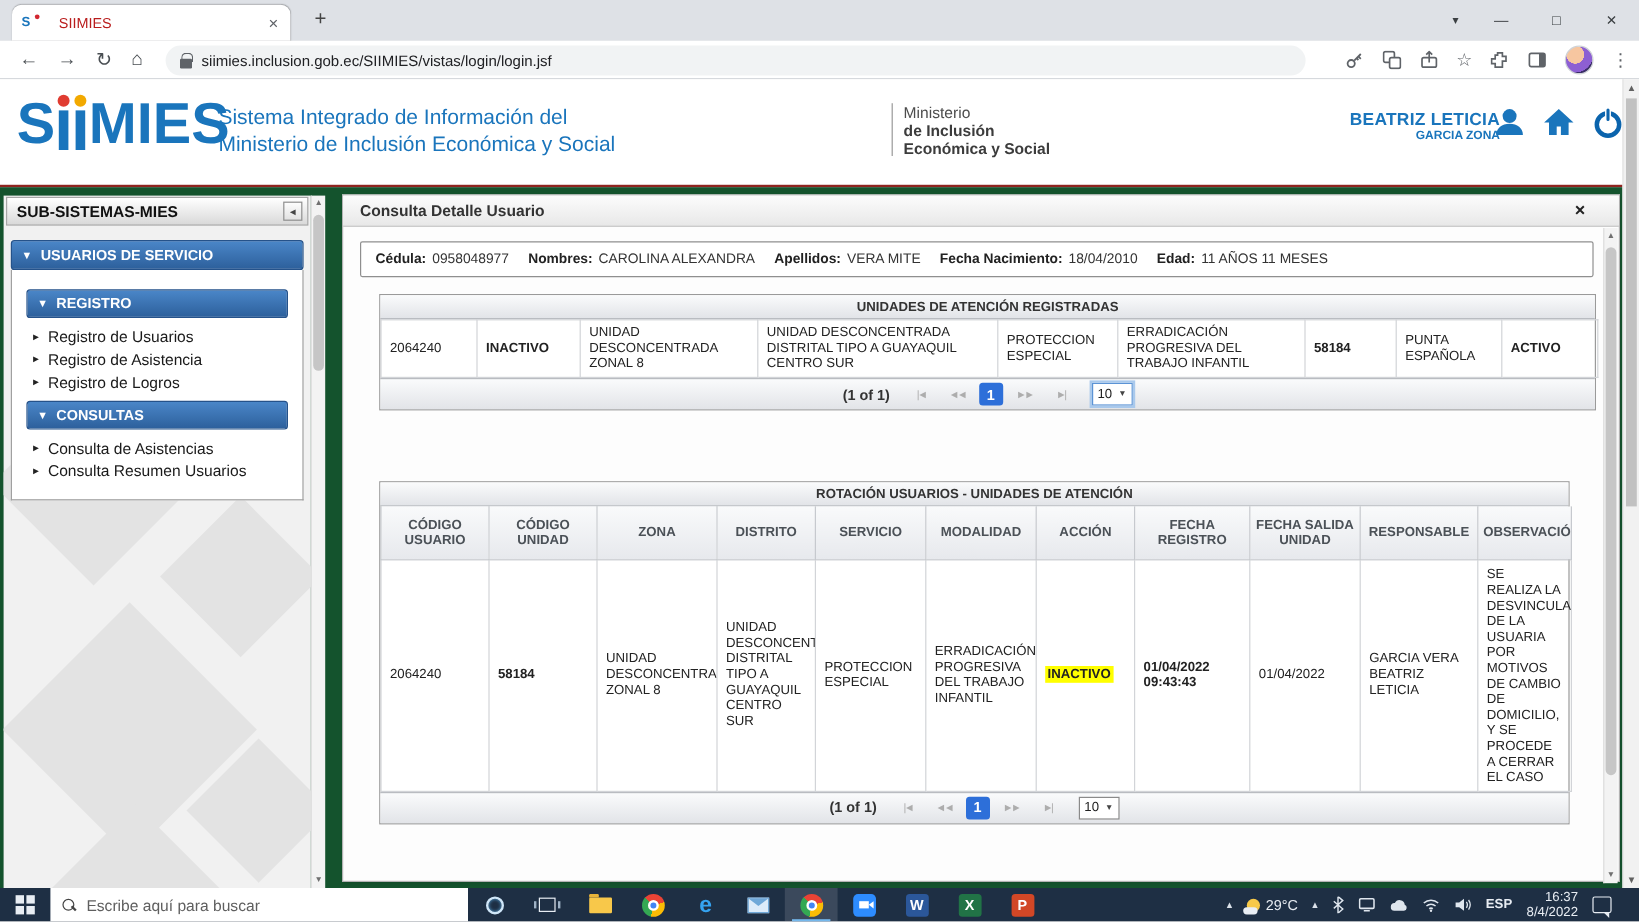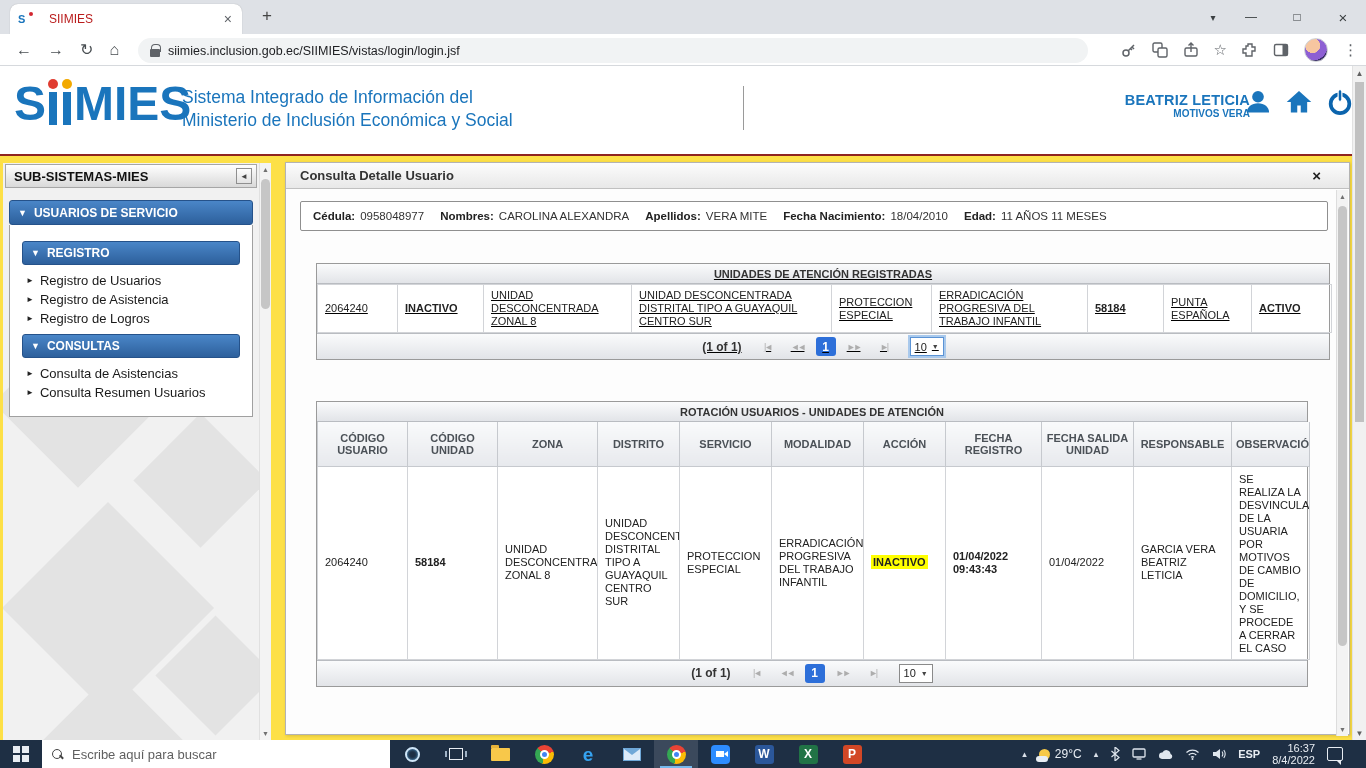--- a/index.html
+++ b/index.html
@@ -56,21 +56,21 @@
   .person-fig .body { width:10px; height:10px; border-radius:5px 5px 1px 1px; margin-top:1px; }
   .mies-sep { width:1px; height:44px; background:#9a9a9a; }
   .mies-text { font-size:13px; color:#4d4d4d; line-height:15px; }
   .mies-text .b { font-weight:bold; color:#3c3c3c; }
   .user-block { position:absolute; right:116px; top:26px; text-align:right; color:#1a75bc; }
   .user-name { font-size:14.5px; font-weight:bold; letter-spacing:.2px; }
   .user-sub { font-size:10px; font-weight:bold; }
   .hdr-icons { position:absolute; right:12px; top:22px; display:flex; align-items:center; gap:12px; }
 
   
-  .workspace { position:absolute; left:0; top:156px; width:1366px; height:584px; background:#fde047; }
+  .workspace { position:absolute; left:0; top:156px; width:1366px; height:584px; background:#14532d; }
 
   
   .sidebar { position:absolute; left:3px; top:7px; width:256px; height:577px; background:#f1f1f1; overflow:hidden; }
   .wm { position:absolute; background:#e3e3e3; transform:rotate(45deg); z-index:0; }
   .sb-titlebar { position:relative; z-index:1; margin:1px 2px 0 2px; height:24px;
                  background:linear-gradient(#ffffff,#d9d9d9); border:1px solid #a6a6a6;
                  display:flex; align-items:center; padding:0 4px 0 8px; }
   .sb-title { font-size:13px; font-weight:bold; color:#111; flex:1; }
   .sb-collapse { width:16px; height:16px; border:1px solid #8f8f8f; background:linear-gradient(#fdfdfd,#e2e2e2);
                  font-size:8px; color:#444; display:flex; align-items:center; justify-content:center; cursor:pointer; }
@@ -103,21 +103,21 @@
   .panel-titlebar { height:26px; background:linear-gradient(#fcfcfc,#e8e8e8); border-bottom:1px solid #c0c0c0;
                     display:flex; align-items:center; padding:0 14px; }
   .panel-title { font-size:13px; font-weight:bold; color:#333; flex:1; }
   .panel-close { font-size:15px; font-weight:bold; color:#222; cursor:pointer; margin-right:14px; }
   .infobar { position:absolute; left:14px; top:38px; width:1028px; height:30px; background:#fff;
              border:1px solid #8f8f8f; border-radius:2px; display:flex; align-items:center; padding:12px 12px; font-size:11.5px; color:#333; }
   .infobar b { color:#222; margin-right:5px; }
   .infobar .val { margin-right:16px; }
 
   .tbox { position:absolute; border:1px solid #9a9a9a; background:#fff; }
-  .tbox1 { left:30px; top:100px; width:1014px;text-decoration:underline; }
+  .tbox1 { left:30px; top:82px; width:1014px; }
   .tbox2 { left:30px; top:238px; width:992px; }
   .ttitle { height:20px; line-height:20px; text-align:center; font-weight:bold; font-size:11px; color:#333;
             background:linear-gradient(#fafbfc,#e2e4e8); border-bottom:1px solid #b9bcc1; }
   table { width:100%; border-collapse:collapse; table-layout:fixed; }
   th { background:linear-gradient(#f9fafb,#e7e9ed); font-size:11px; color:#4b5157; font-weight:bold;
        border:1px solid #c6c9ce; border-top:none; padding:2px 4px; text-align:center; overflow:hidden; }
   td { font-size:11px; color:#222; border:1px solid #d2d4d8; padding:4px 7px; vertical-align:middle;
        text-align:left; overflow:hidden; line-height:13px; }
   .tbox1 th { height:34px; }
   .tbox1 td { height:48px; }
@@ -264,24 +264,29 @@
       <div>Sistema Integrado de Información del</div>
       <div>Ministerio de Inclusión Económica y Social</div>
     </div>
     <div class="mies-logo">
       <div class="mies-mark">
         <span class="person-fig" style="left:12px;top:0;"><span class="head" style="background:#d22630;"></span><span class="body" style="background:#d22630;"></span></span>
         <span class="person-fig" style="left:2px;top:24px;"><span class="head" style="background:#f7a800;"></span><span class="body" style="background:#f7a800;"></span></span>
         <span class="person-fig" style="left:22px;top:24px;"><span class="head" style="background:#1a75bc;"></span><span class="body" style="background:#1a75bc;"></span></span>
       </div>
       <div class="mies-sep"></div>
+      <div class="mies-text">
+        <div>Ministerio</div>
+        <div class="b">de Inclusión</div>
+        <div class="b">Económica y Social</div>
+      </div>
     </div>
     <div class="user-block">
       <div class="user-name">BEATRIZ LETICIA</div>
-      <div class="user-sub">MOTIVOS VERA</div>
+      <div class="user-sub">GARCIA ZONA</div>
     </div>
     <div class="hdr-icons">
       <span>
         <svg width="28" height="28" viewBox="0 0 24 24">
             <circle cx="12" cy="7.5" r="5" fill="#1a75bc"></circle>
             <path d="M12 13c-5.5 0-9.5 3.2-9.5 8h19c0-4.8-4-8-9.5-8z" fill="#1a75bc"></path>
           </svg>
       </span>
       <span>
         <svg width="30" height="28" viewBox="0 0 24 24">

